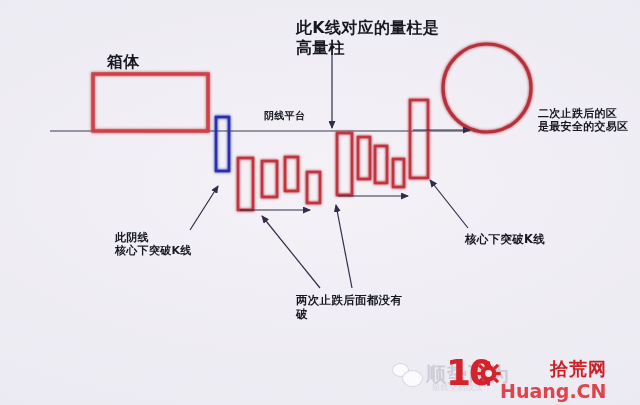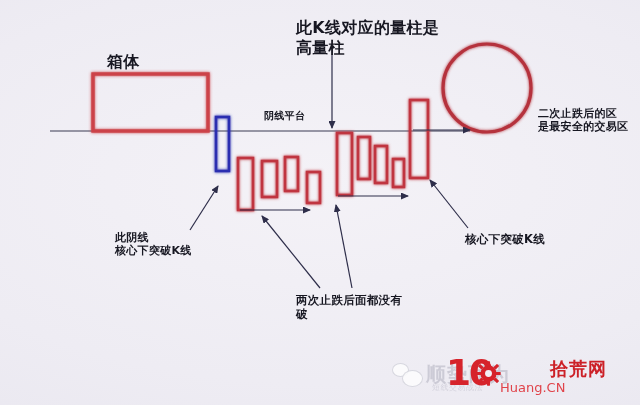--- a/index.html
+++ b/index.html
@@ -107,22 +107,22 @@
     font-weight: bold;
     color: #cc2027;
     letter-spacing: 1px;
     font-family: "DejaVu Sans", "Liberation Sans", sans-serif;
     margin-left: 44px;
   }
   .wm-url {
     position: absolute;
     left: 112px;
     top: 25px;
-    font-size: 13px;
-    font-weight: normal;
+    font-size: 19px;
+    font-weight: bold;
     color: #e0434a;
     font-family: "DejaVu Sans", "Liberation Sans", sans-serif;
     letter-spacing: 0px;
   }
 </style>
 </head>
 <body>
 
 <div id="stage">
 

